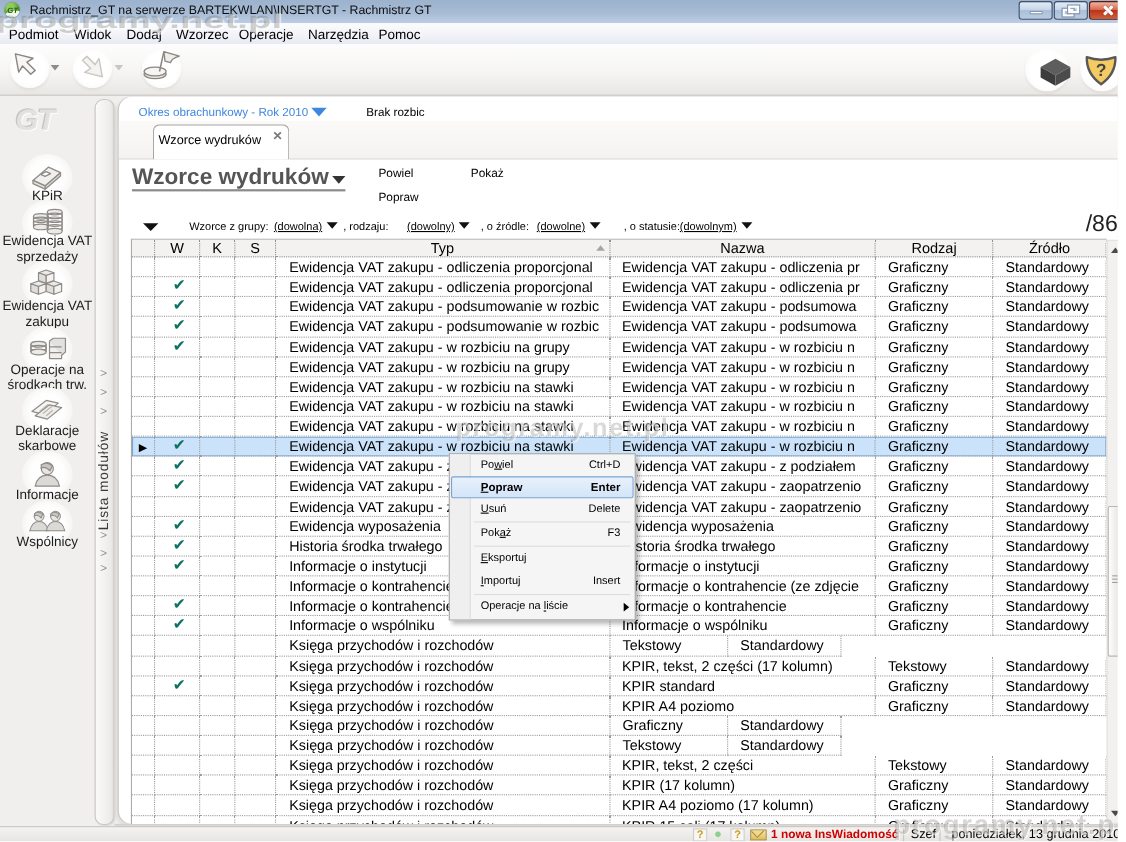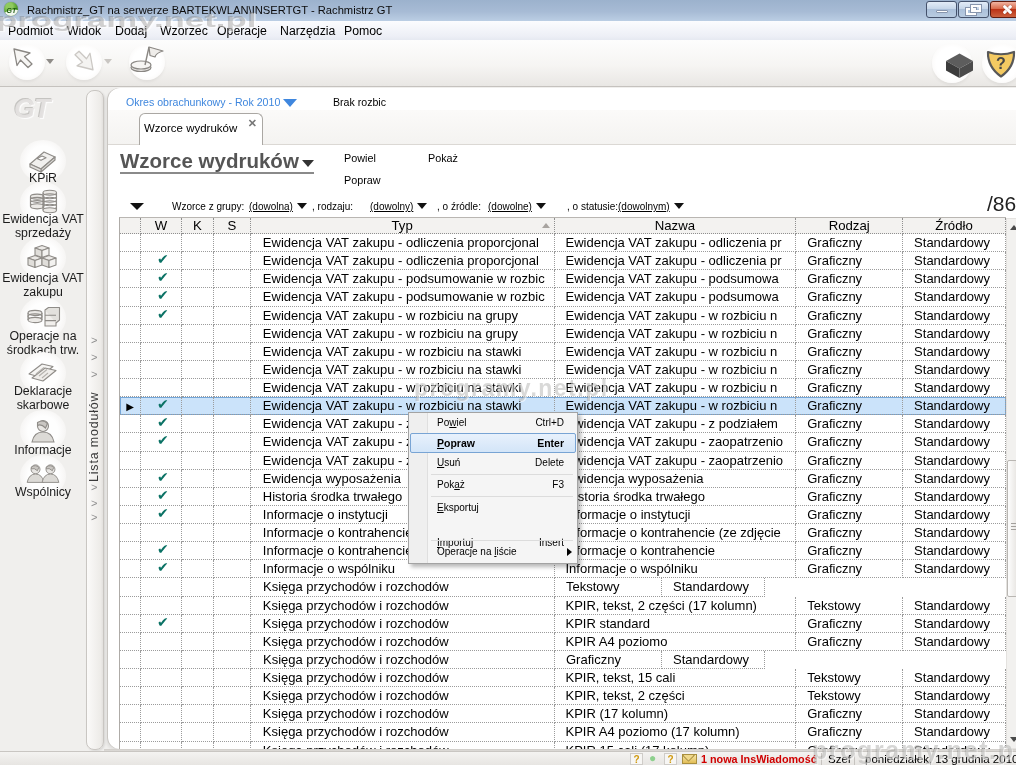--- a/index.html
+++ b/index.html
@@ -505,21 +505,20 @@
         <div class="c4">Księga przychodów i rozchodów</div>
         <div class="c6">Graficzny</div>
         <div class="c7">Standardowy</div>
       </div>
 <div class="r">
         <div class="c0"></div>
         <div class="c1"></div>
         <div class="c2"></div>
         <div class="c3"></div>
         <div class="c4">Księga przychodów i rozchodów</div>
-        <div class="c5">KPIR, tekst, 15 cali</div>
         <div class="c6">Tekstowy</div>
         <div class="c7">Standardowy</div>
       </div>
 <div class="r">
         <div class="c0"></div>
         <div class="c1"></div>
         <div class="c2"></div>
         <div class="c3"></div>
         <div class="c4">Księga przychodów i rozchodów</div>
         <div class="c5">KPIR, tekst, 2 części</div>
@@ -582,21 +581,21 @@
       </div>
   <div class="msep" style="top:61px"></div>
   <div class="mi" style="top:62px">
         <span class="lab">Pok<span class="u">a</span>ż</span>
         <span class="sc">F3</span>
       </div>
   <div class="msep" style="top:83px"></div>
   <div class="mi" style="top:85px">
         <span class="lab"><span class="u">E</span>ksportuj</span>
       </div>
-  <div class="mi" style="top:120px">
+  <div class="mi" style="top:106px">
         <span class="lab"><span class="u">I</span>mportuj</span>
         <span class="sc">Insert</span>
       </div>
   <div class="msep" style="top:127px"></div>
   <div class="mi" style="top:129px">
         <span class="lab">Operacje na <span class="u">l</span>iście</span>
         <span class="marrow"></span>
       </div>
 </div>
 <div class="abs" id="status">

